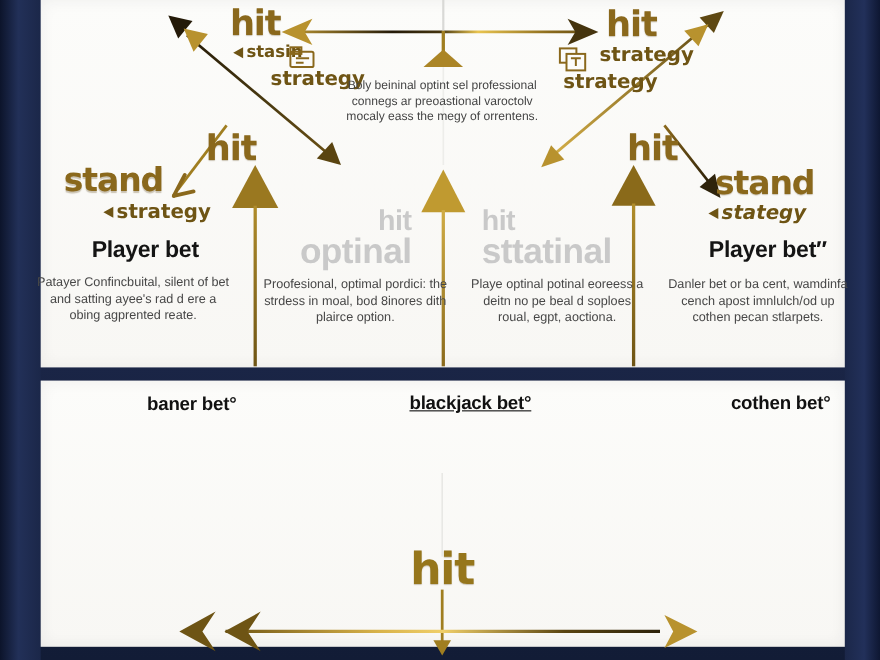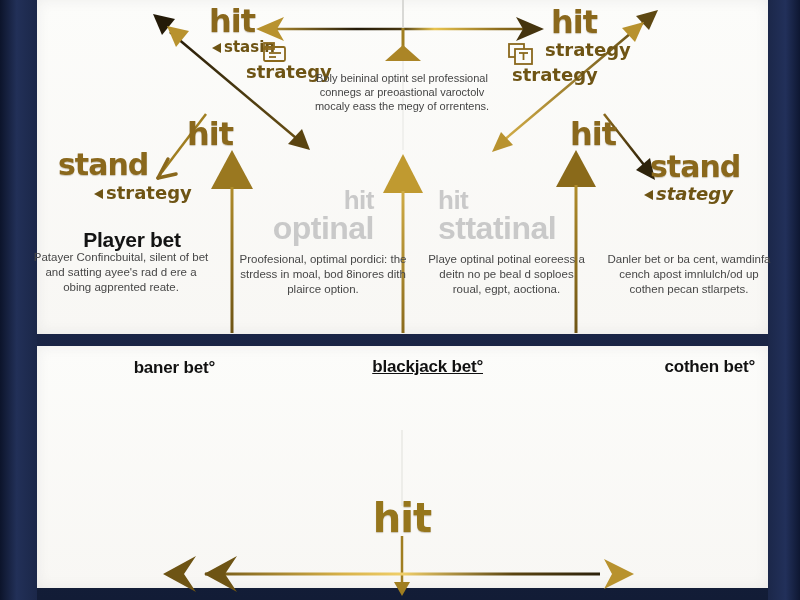--- a/index.html
+++ b/index.html
@@ -186,21 +186,22 @@
 
   <div class="txt wm" style="left:268px;top:188px;width:106px;text-align:right;">
     <div style="font-size:26px;">hit</div>
     <div style="font-size:32px;">optinal</div>
   </div>
   <div class="txt wm" style="left:438px;top:188px;width:120px;text-align:left;">
     <div style="font-size:26px;">hit</div>
     <div style="font-size:32px;">sttatinal</div>
   </div>
 
-  <div class="txt col-head" style="left:47px;top:228px;width:170px;">Player bet</div>
+  <div class="txt col-head" style="left:47px;top:216px;width:170px;">Player bet</div>
+  <div class="txt col-head" style="left:613px;top:216px;width:170px;">Player bet″</div>
 
   <div class="txt col-body" style="left:32px;top:250px;width:178px;">Patayer Confincbuital, silent of bet and satting ayee's rad d ere a obing agprented reate.</div>
   <div class="txt col-body" style="left:238px;top:252px;width:170px;">Proofesional, optimal pordici: the strdess in moal, bod 8inores dith plairce option.</div>
   <div class="txt col-body" style="left:424px;top:252px;width:165px;">Playe optinal potinal eoreess a deitn no pe beal d soploes roual, egpt, aoctiona.</div>
   <div class="txt col-body" style="left:604px;top:252px;width:170px;">Danler bet or ba cent, wamdinfa cench apost imnlulch/od up cothen pecan stlarpets.</div>
 
   <div class="txt bet-label" style="left:65px;top:358px;width:150px;">baner bet°</div>
   <div class="txt bet-label" style="left:333px;top:357px;width:150px;text-decoration:underline;">blackjack bet°</div>
   <div class="txt bet-label" style="left:605px;top:357px;width:150px;">cothen bet°</div>
 

